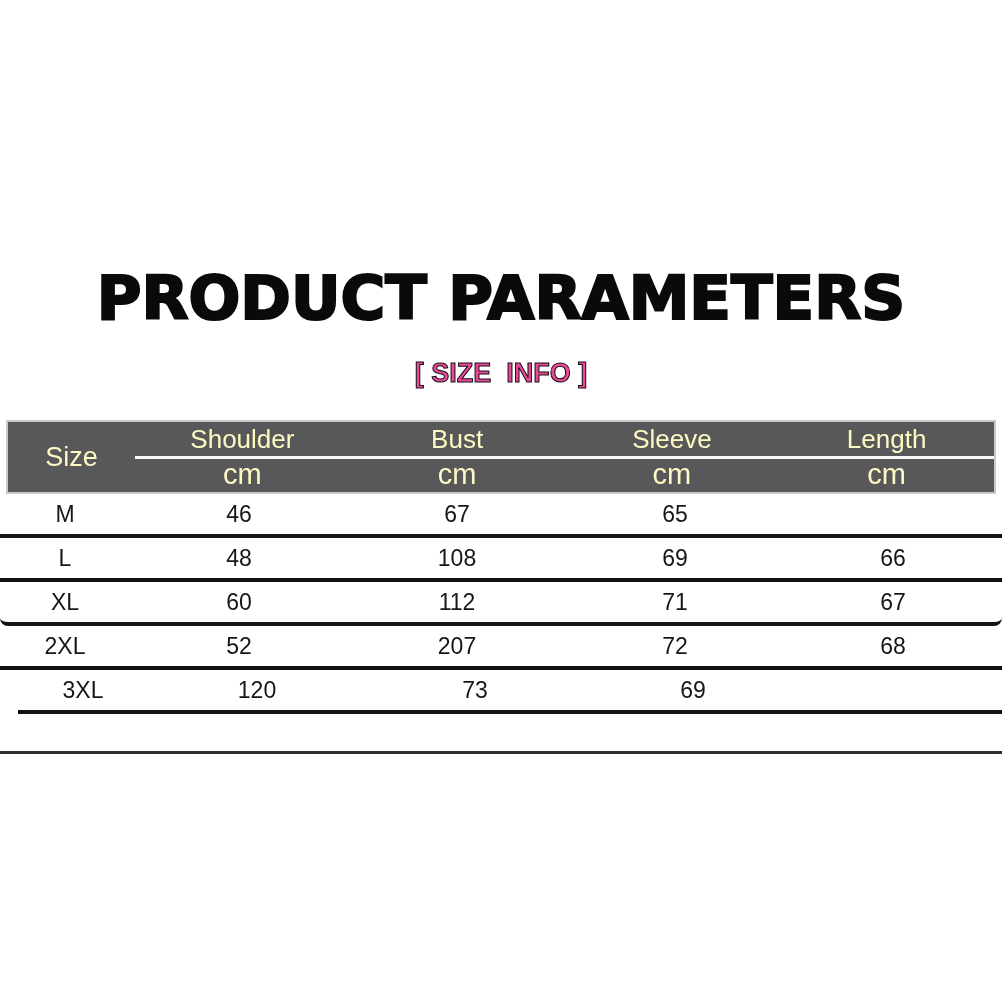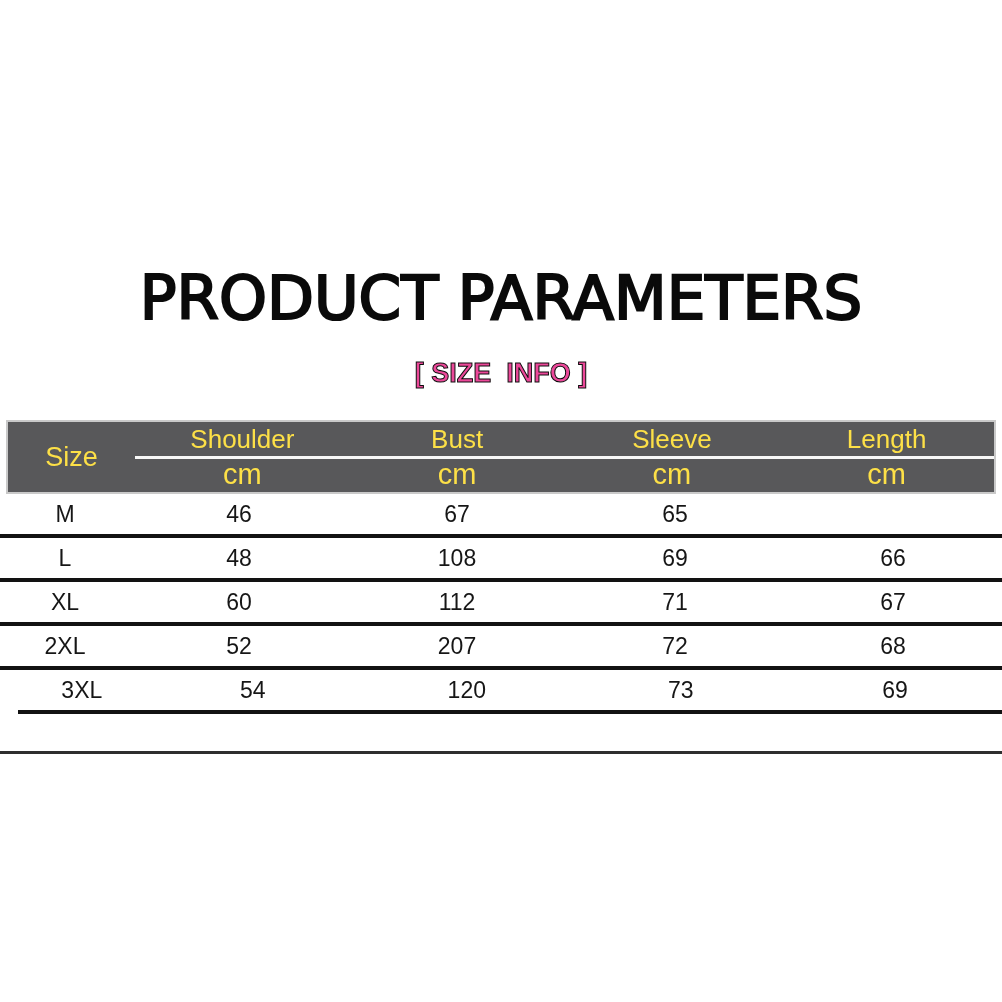--- a/index.html
+++ b/index.html
@@ -15,21 +15,21 @@
     background: #ffffff;
     overflow: hidden;
   }
   .title {
     position: absolute;
     top: 262px;
     left: 0;
     width: 100%;
     text-align: center;
     font-family: "DejaVu Sans", sans-serif;
-    font-weight: normal;
+    font-weight: bold;
     font-size: 61px;
     letter-spacing: 0px;
     color: #0a0a0a;
     -webkit-text-stroke: 2.2px #0a0a0a;
     white-space: pre;
   }
   .subtitle {
     position: absolute;
     top: 358px;
     left: 0;
@@ -109,21 +109,21 @@
 </style>
 </head>
 <body>
 
 <div class="page">
 
   <div class="title">PRODUCT PARAMETERS</div>
 
   <div class="subtitle">[ SIZE  INFO ]</div>
 
-  <div class="header-band" style="background: rgb(88, 88, 90); color: #fde047;">
+  <div class="header-band" style="background: rgb(88, 88, 90); color: #fef9c3;">
     <div class="size-col">Size</div>
     <div class="header-right">
       <div class="header-labels">
         <div class="hcell">Shoulder</div>
         <div class="hcell">Bust</div>
         <div class="hcell">Sleeve</div>
         <div class="hcell">Length</div>
       </div>
       <div class="header-divider" style="background: rgb(247, 247, 247);"></div>
       <div class="header-cms">
@@ -142,37 +142,36 @@
         <div class="cell value-cell">67</div>
         <div class="cell value-cell">65</div>
       </div>
       <div class="trow" style="border-bottom-color: rgb(18, 18, 18);">
         <div class="cell size-cell">L</div>
         <div class="cell value-cell">48</div>
         <div class="cell value-cell">108</div>
         <div class="cell value-cell">69</div>
         <div class="cell value-cell">66</div>
       </div>
-      <div class="trow" style="border-bottom-color: rgb(18, 18, 18);">
+      <div class="trow" style="border-bottom-color: rgb(18, 18, 18); border-radius: 8px;">
         <div class="cell size-cell">XL</div>
         <div class="cell value-cell">60</div>
         <div class="cell value-cell">112</div>
         <div class="cell value-cell">71</div>
         <div class="cell value-cell">67</div>
       </div>
       <div class="trow" style="border-bottom-color: rgb(18, 18, 18);">
         <div class="cell size-cell">2XL</div>
         <div class="cell value-cell">52</div>
         <div class="cell value-cell">207</div>
         <div class="cell value-cell">72</div>
         <div class="cell value-cell">68</div>
       </div>
       <div class="trow" style="border-bottom-color: rgb(18, 18, 18); margin-left: 18px;">
         <div class="cell size-cell">3XL</div>
-        <div class="cell value-cell">54</div>
         <div class="cell value-cell">120</div>
         <div class="cell value-cell">73</div>
         <div class="cell value-cell">69</div>
       </div>
       <div class="empty-row"></div>
     </div>
 
 </div>
 
 </body></html>

